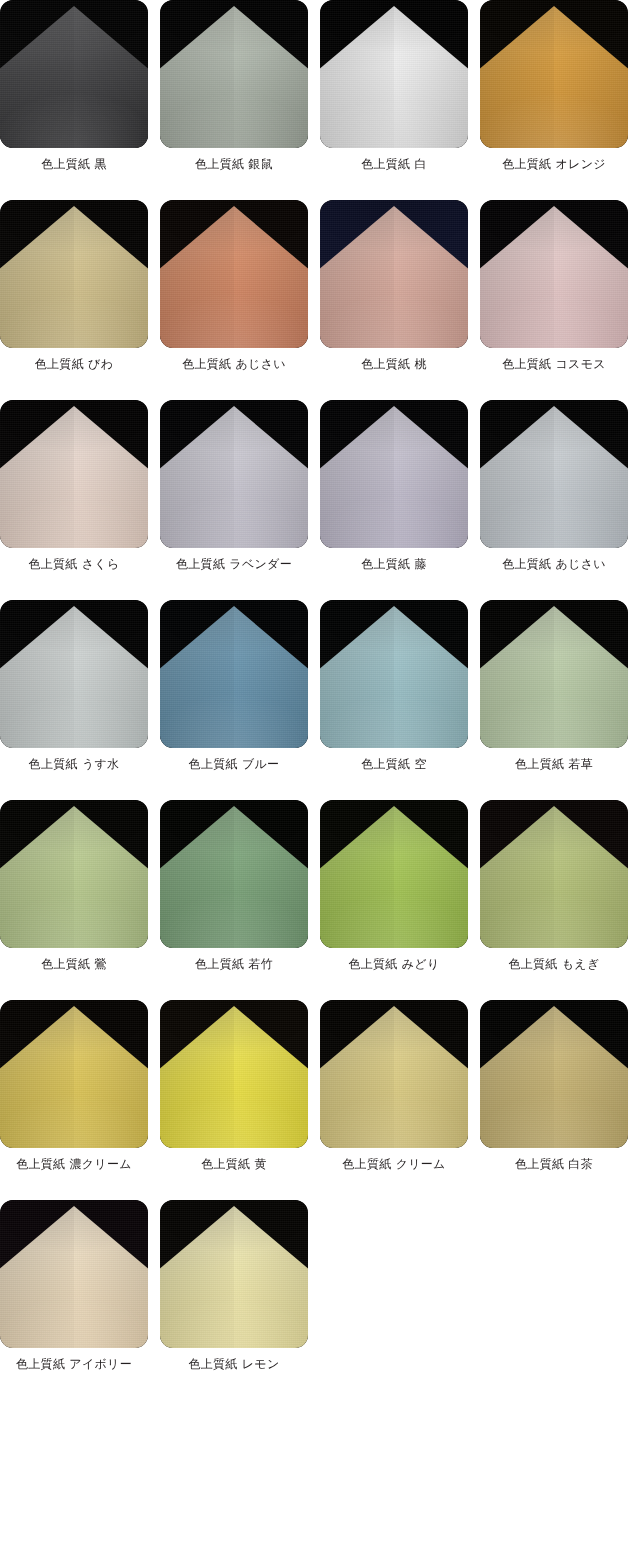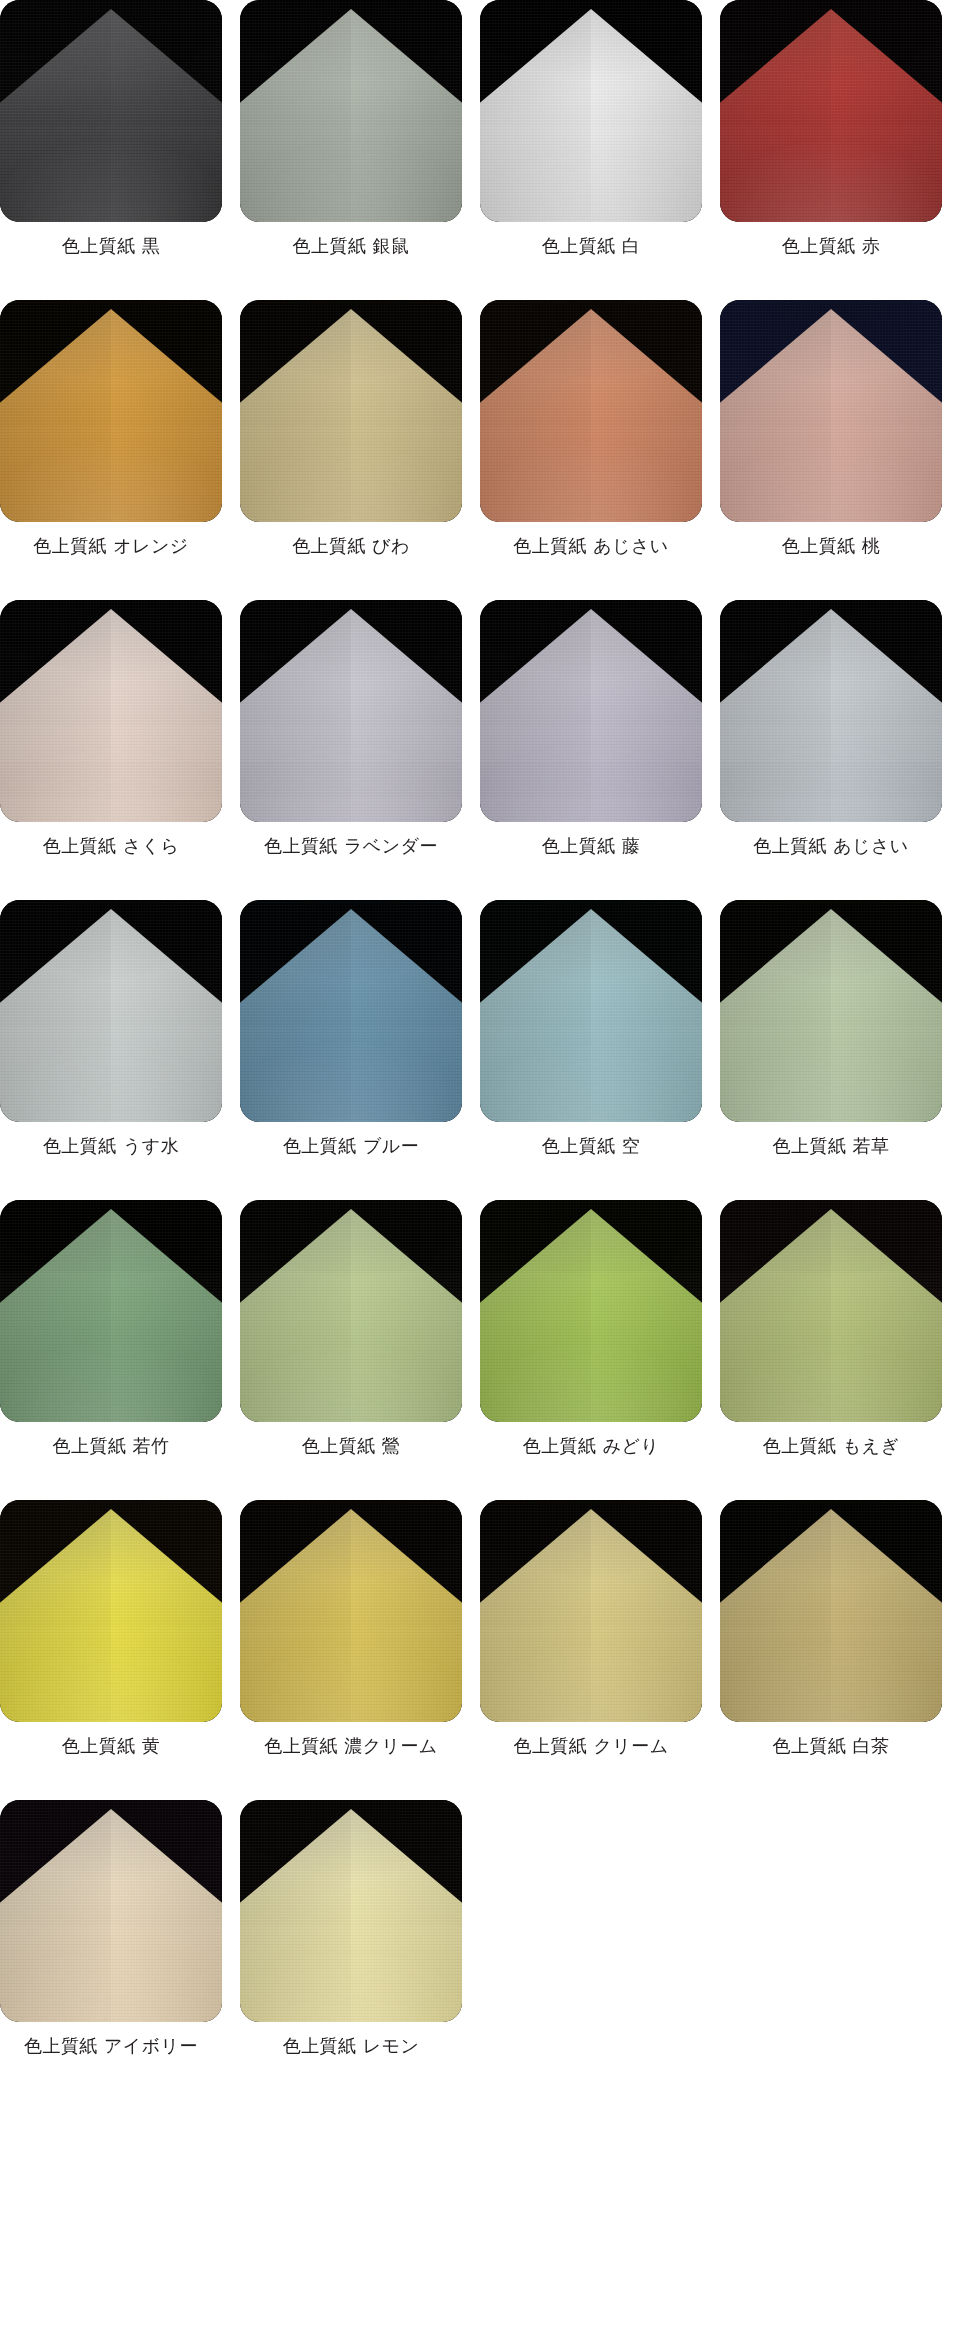--- a/index.html
+++ b/index.html
@@ -146,31 +146,20 @@
         <div class="sheet" style="background: linear-gradient(168deg, rgb(255, 255, 255) 0%, rgb(244, 244, 244) 42%, rgb(211, 211, 211) 100%);"></div>
         <div class="shade-left" style="background: linear-gradient(105deg, rgba(0, 0, 0, 0.2) 0%, rgba(0, 0, 0, 0.04) 55%, rgba(255, 255, 255, 0.05) 100%);"></div>
         <div class="shade-right" style="background: linear-gradient(255deg, rgba(0, 0, 0, 0.14) 0%, rgba(0, 0, 0, 0.02) 50%, rgba(255, 255, 255, 0.08) 100%);"></div>
         <div class="grain"></div>
         <div class="vignette"></div>
       </div>
       <span class="caption">色上質紙 白</span>
     </div>
     <div class="swatch-cell">
       <div class="tile">
-        <div class="backdrop" style="background: linear-gradient(160deg, rgb(6, 4, 4) 0%, rgb(6, 4, 4) 60%, rgba(255, 255, 255, 0.05) 100%) rgb(6, 4, 4);"></div>
-        <div class="sheet" style="background: linear-gradient(168deg, rgb(201, 82, 74) 0%, rgb(182, 60, 56) 42%, rgb(142, 42, 40) 100%);"></div>
-        <div class="shade-left" style="background: linear-gradient(105deg, rgba(0, 0, 0, 0.2) 0%, rgba(0, 0, 0, 0.04) 55%, rgba(255, 255, 255, 0.05) 100%);"></div>
-        <div class="shade-right" style="background: linear-gradient(255deg, rgba(0, 0, 0, 0.14) 0%, rgba(0, 0, 0, 0.02) 50%, rgba(255, 255, 255, 0.08) 100%);"></div>
-        <div class="grain"></div>
-        <div class="vignette"></div>
-      </div>
-      <span class="caption">色上質紙 赤</span>
-    </div>
-    <div class="swatch-cell">
-      <div class="tile">
         <div class="backdrop" style="background: linear-gradient(160deg, rgb(7, 5, 2) 0%, rgb(7, 5, 2) 60%, rgba(255, 255, 255, 0.05) 100%) rgb(7, 5, 2);"></div>
         <div class="sheet" style="background: linear-gradient(168deg, rgb(237, 184, 97) 0%, rgb(220, 161, 67) 42%, rgb(192, 134, 48) 100%);"></div>
         <div class="shade-left" style="background: linear-gradient(105deg, rgba(0, 0, 0, 0.2) 0%, rgba(0, 0, 0, 0.04) 55%, rgba(255, 255, 255, 0.05) 100%);"></div>
         <div class="shade-right" style="background: linear-gradient(255deg, rgba(0, 0, 0, 0.14) 0%, rgba(0, 0, 0, 0.02) 50%, rgba(255, 255, 255, 0.08) 100%);"></div>
         <div class="grain"></div>
         <div class="vignette"></div>
       </div>
       <span class="caption">色上質紙 オレンジ</span>
     </div>
     <div class="swatch-cell">
@@ -201,20 +190,31 @@
         <div class="sheet" style="background: linear-gradient(168deg, rgb(233, 199, 188) 0%, rgb(223, 179, 166) 42%, rgb(199, 151, 138) 100%);"></div>
         <div class="shade-left" style="background: linear-gradient(105deg, rgba(0, 0, 0, 0.2) 0%, rgba(0, 0, 0, 0.04) 55%, rgba(255, 255, 255, 0.05) 100%);"></div>
         <div class="shade-right" style="background: linear-gradient(255deg, rgba(0, 0, 0, 0.14) 0%, rgba(0, 0, 0, 0.02) 50%, rgba(255, 255, 255, 0.08) 100%);"></div>
         <div class="grain"></div>
         <div class="vignette"></div>
       </div>
       <span class="caption">色上質紙 桃</span>
     </div>
     <div class="swatch-cell">
       <div class="tile">
+        <div class="backdrop" style="background: linear-gradient(160deg, rgb(5, 4, 5) 0%, rgb(5, 4, 5) 60%, rgba(255, 255, 255, 0.05) 100%) rgb(5, 4, 5);"></div>
+        <div class="sheet" style="background: linear-gradient(168deg, rgb(242, 222, 220) 0%, rgb(232, 205, 204) 42%, rgb(212, 178, 179) 100%);"></div>
+        <div class="shade-left" style="background: linear-gradient(105deg, rgba(0, 0, 0, 0.2) 0%, rgba(0, 0, 0, 0.04) 55%, rgba(255, 255, 255, 0.05) 100%);"></div>
+        <div class="shade-right" style="background: linear-gradient(255deg, rgba(0, 0, 0, 0.14) 0%, rgba(0, 0, 0, 0.02) 50%, rgba(255, 255, 255, 0.08) 100%);"></div>
+        <div class="grain"></div>
+        <div class="vignette"></div>
+      </div>
+      <span class="caption">色上質紙 コスモス</span>
+    </div>
+    <div class="swatch-cell">
+      <div class="tile">
         <div class="backdrop" style="background: linear-gradient(160deg, rgb(5, 4, 4) 0%, rgb(5, 4, 4) 60%, rgba(255, 255, 255, 0.05) 100%) rgb(5, 4, 4);"></div>
         <div class="sheet" style="background: linear-gradient(168deg, rgb(246, 234, 227) 0%, rgb(237, 220, 210) 42%, rgb(219, 197, 184) 100%);"></div>
         <div class="shade-left" style="background: linear-gradient(105deg, rgba(0, 0, 0, 0.2) 0%, rgba(0, 0, 0, 0.04) 55%, rgba(255, 255, 255, 0.05) 100%);"></div>
         <div class="shade-right" style="background: linear-gradient(255deg, rgba(0, 0, 0, 0.14) 0%, rgba(0, 0, 0, 0.02) 50%, rgba(255, 255, 255, 0.08) 100%);"></div>
         <div class="grain"></div>
         <div class="vignette"></div>
       </div>
       <span class="caption">色上質紙 さくら</span>
     </div>
     <div class="swatch-cell">
@@ -289,42 +289,42 @@
         <div class="sheet" style="background: linear-gradient(168deg, rgb(212, 224, 197) 0%, rgb(194, 211, 176) 42%, rgb(166, 185, 149) 100%);"></div>
         <div class="shade-left" style="background: linear-gradient(105deg, rgba(0, 0, 0, 0.2) 0%, rgba(0, 0, 0, 0.04) 55%, rgba(255, 255, 255, 0.05) 100%);"></div>
         <div class="shade-right" style="background: linear-gradient(255deg, rgba(0, 0, 0, 0.14) 0%, rgba(0, 0, 0, 0.02) 50%, rgba(255, 255, 255, 0.08) 100%);"></div>
         <div class="grain"></div>
         <div class="vignette"></div>
       </div>
       <span class="caption">色上質紙 若草</span>
     </div>
     <div class="swatch-cell">
       <div class="tile">
+        <div class="backdrop" style="background: linear-gradient(160deg, rgb(5, 5, 3) 0%, rgb(5, 5, 3) 60%, rgba(255, 255, 255, 0.05) 100%) rgb(5, 5, 3);"></div>
+        <div class="sheet" style="background: linear-gradient(168deg, rgb(210, 223, 175) 0%, rgb(192, 209, 151) 42%, rgb(163, 182, 123) 100%);"></div>
+        <div class="shade-left" style="background: linear-gradient(105deg, rgba(0, 0, 0, 0.2) 0%, rgba(0, 0, 0, 0.04) 55%, rgba(255, 255, 255, 0.05) 100%);"></div>
+        <div class="shade-right" style="background: linear-gradient(255deg, rgba(0, 0, 0, 0.14) 0%, rgba(0, 0, 0, 0.02) 50%, rgba(255, 255, 255, 0.08) 100%);"></div>
+        <div class="grain"></div>
+        <div class="vignette"></div>
+      </div>
+      <span class="caption">色上質紙 鶯</span>
+    </div>
+    <div class="swatch-cell">
+      <div class="tile">
         <div class="backdrop" style="background: linear-gradient(160deg, rgb(3, 4, 2) 0%, rgb(3, 4, 2) 60%, rgba(255, 255, 255, 0.05) 100%) rgb(3, 4, 2);"></div>
         <div class="sheet" style="background: linear-gradient(168deg, rgb(156, 189, 153) 0%, rgb(132, 171, 130) 42%, rgb(104, 143, 104) 100%);"></div>
         <div class="shade-left" style="background: linear-gradient(105deg, rgba(0, 0, 0, 0.2) 0%, rgba(0, 0, 0, 0.04) 55%, rgba(255, 255, 255, 0.05) 100%);"></div>
         <div class="shade-right" style="background: linear-gradient(255deg, rgba(0, 0, 0, 0.14) 0%, rgba(0, 0, 0, 0.02) 50%, rgba(255, 255, 255, 0.08) 100%);"></div>
         <div class="grain"></div>
         <div class="vignette"></div>
       </div>
       <span class="caption">色上質紙 若竹</span>
     </div>
     <div class="swatch-cell">
       <div class="tile">
-        <div class="backdrop" style="background: linear-gradient(160deg, rgb(5, 5, 3) 0%, rgb(5, 5, 3) 60%, rgba(255, 255, 255, 0.05) 100%) rgb(5, 5, 3);"></div>
-        <div class="sheet" style="background: linear-gradient(168deg, rgb(210, 223, 175) 0%, rgb(192, 209, 151) 42%, rgb(163, 182, 123) 100%);"></div>
-        <div class="shade-left" style="background: linear-gradient(105deg, rgba(0, 0, 0, 0.2) 0%, rgba(0, 0, 0, 0.04) 55%, rgba(255, 255, 255, 0.05) 100%);"></div>
-        <div class="shade-right" style="background: linear-gradient(255deg, rgba(0, 0, 0, 0.14) 0%, rgba(0, 0, 0, 0.02) 50%, rgba(255, 255, 255, 0.08) 100%);"></div>
-        <div class="grain"></div>
-        <div class="vignette"></div>
-      </div>
-      <span class="caption">色上質紙 鶯</span>
-    </div>
-    <div class="swatch-cell">
-      <div class="tile">
         <div class="backdrop" style="background: linear-gradient(160deg, rgb(5, 6, 2) 0%, rgb(5, 6, 2) 60%, rgba(255, 255, 255, 0.05) 100%) rgb(5, 6, 2);"></div>
         <div class="sheet" style="background: linear-gradient(168deg, rgb(193, 219, 127) 0%, rgb(172, 204, 94) 42%, rgb(143, 177, 66) 100%);"></div>
         <div class="shade-left" style="background: linear-gradient(105deg, rgba(0, 0, 0, 0.2) 0%, rgba(0, 0, 0, 0.04) 55%, rgba(255, 255, 255, 0.05) 100%);"></div>
         <div class="shade-right" style="background: linear-gradient(255deg, rgba(0, 0, 0, 0.14) 0%, rgba(0, 0, 0, 0.02) 50%, rgba(255, 255, 255, 0.08) 100%);"></div>
         <div class="grain"></div>
         <div class="vignette"></div>
       </div>
       <span class="caption">色上質紙 みどり</span>
     </div>
     <div class="swatch-cell">
@@ -333,42 +333,42 @@
         <div class="sheet" style="background: linear-gradient(168deg, rgb(205, 215, 155) 0%, rgb(189, 201, 131) 42%, rgb(162, 175, 103) 100%);"></div>
         <div class="shade-left" style="background: linear-gradient(105deg, rgba(0, 0, 0, 0.2) 0%, rgba(0, 0, 0, 0.04) 55%, rgba(255, 255, 255, 0.05) 100%);"></div>
         <div class="shade-right" style="background: linear-gradient(255deg, rgba(0, 0, 0, 0.14) 0%, rgba(0, 0, 0, 0.02) 50%, rgba(255, 255, 255, 0.08) 100%);"></div>
         <div class="grain"></div>
         <div class="vignette"></div>
       </div>
       <span class="caption">色上質紙 もえぎ</span>
     </div>
     <div class="swatch-cell">
       <div class="tile">
+        <div class="backdrop" style="background: linear-gradient(160deg, rgb(7, 5, 3) 0%, rgb(7, 5, 3) 60%, rgba(255, 255, 255, 0.05) 100%) rgb(7, 5, 3);"></div>
+        <div class="sheet" style="background: linear-gradient(168deg, rgb(237, 218, 136) 0%, rgb(227, 204, 99) 42%, rgb(205, 181, 68) 100%);"></div>
+        <div class="shade-left" style="background: linear-gradient(105deg, rgba(0, 0, 0, 0.2) 0%, rgba(0, 0, 0, 0.04) 55%, rgba(255, 255, 255, 0.05) 100%);"></div>
+        <div class="shade-right" style="background: linear-gradient(255deg, rgba(0, 0, 0, 0.14) 0%, rgba(0, 0, 0, 0.02) 50%, rgba(255, 255, 255, 0.08) 100%);"></div>
+        <div class="grain"></div>
+        <div class="vignette"></div>
+      </div>
+      <span class="caption">色上質紙 濃クリーム</span>
+    </div>
+    <div class="swatch-cell">
+      <div class="tile">
         <div class="backdrop" style="background: linear-gradient(160deg, rgb(11, 8, 4) 0%, rgb(11, 8, 4) 60%, rgba(255, 255, 255, 0.05) 100%) rgb(11, 8, 4);"></div>
         <div class="sheet" style="background: linear-gradient(168deg, rgb(245, 238, 124) 0%, rgb(239, 229, 81) 42%, rgb(221, 210, 47) 100%);"></div>
         <div class="shade-left" style="background: linear-gradient(105deg, rgba(0, 0, 0, 0.2) 0%, rgba(0, 0, 0, 0.04) 55%, rgba(255, 255, 255, 0.05) 100%);"></div>
         <div class="shade-right" style="background: linear-gradient(255deg, rgba(0, 0, 0, 0.14) 0%, rgba(0, 0, 0, 0.02) 50%, rgba(255, 255, 255, 0.08) 100%);"></div>
         <div class="grain"></div>
         <div class="vignette"></div>
       </div>
       <span class="caption">色上質紙 黄</span>
     </div>
     <div class="swatch-cell">
       <div class="tile">
-        <div class="backdrop" style="background: linear-gradient(160deg, rgb(7, 5, 3) 0%, rgb(7, 5, 3) 60%, rgba(255, 255, 255, 0.05) 100%) rgb(7, 5, 3);"></div>
-        <div class="sheet" style="background: linear-gradient(168deg, rgb(237, 218, 136) 0%, rgb(227, 204, 99) 42%, rgb(205, 181, 68) 100%);"></div>
-        <div class="shade-left" style="background: linear-gradient(105deg, rgba(0, 0, 0, 0.2) 0%, rgba(0, 0, 0, 0.04) 55%, rgba(255, 255, 255, 0.05) 100%);"></div>
-        <div class="shade-right" style="background: linear-gradient(255deg, rgba(0, 0, 0, 0.14) 0%, rgba(0, 0, 0, 0.02) 50%, rgba(255, 255, 255, 0.08) 100%);"></div>
-        <div class="grain"></div>
-        <div class="vignette"></div>
-      </div>
-      <span class="caption">色上質紙 濃クリーム</span>
-    </div>
-    <div class="swatch-cell">
-      <div class="tile">
         <div class="backdrop" style="background: linear-gradient(160deg, rgb(6, 5, 3) 0%, rgb(6, 5, 3) 60%, rgba(255, 255, 255, 0.05) 100%) rgb(6, 5, 3);"></div>
         <div class="sheet" style="background: linear-gradient(168deg, rgb(236, 225, 168) 0%, rgb(226, 211, 141) 42%, rgb(203, 186, 113) 100%);"></div>
         <div class="shade-left" style="background: linear-gradient(105deg, rgba(0, 0, 0, 0.2) 0%, rgba(0, 0, 0, 0.04) 55%, rgba(255, 255, 255, 0.05) 100%);"></div>
         <div class="shade-right" style="background: linear-gradient(255deg, rgba(0, 0, 0, 0.14) 0%, rgba(0, 0, 0, 0.02) 50%, rgba(255, 255, 255, 0.08) 100%);"></div>
         <div class="grain"></div>
         <div class="vignette"></div>
       </div>
       <span class="caption">色上質紙 クリーム</span>
     </div>
     <div class="swatch-cell">

